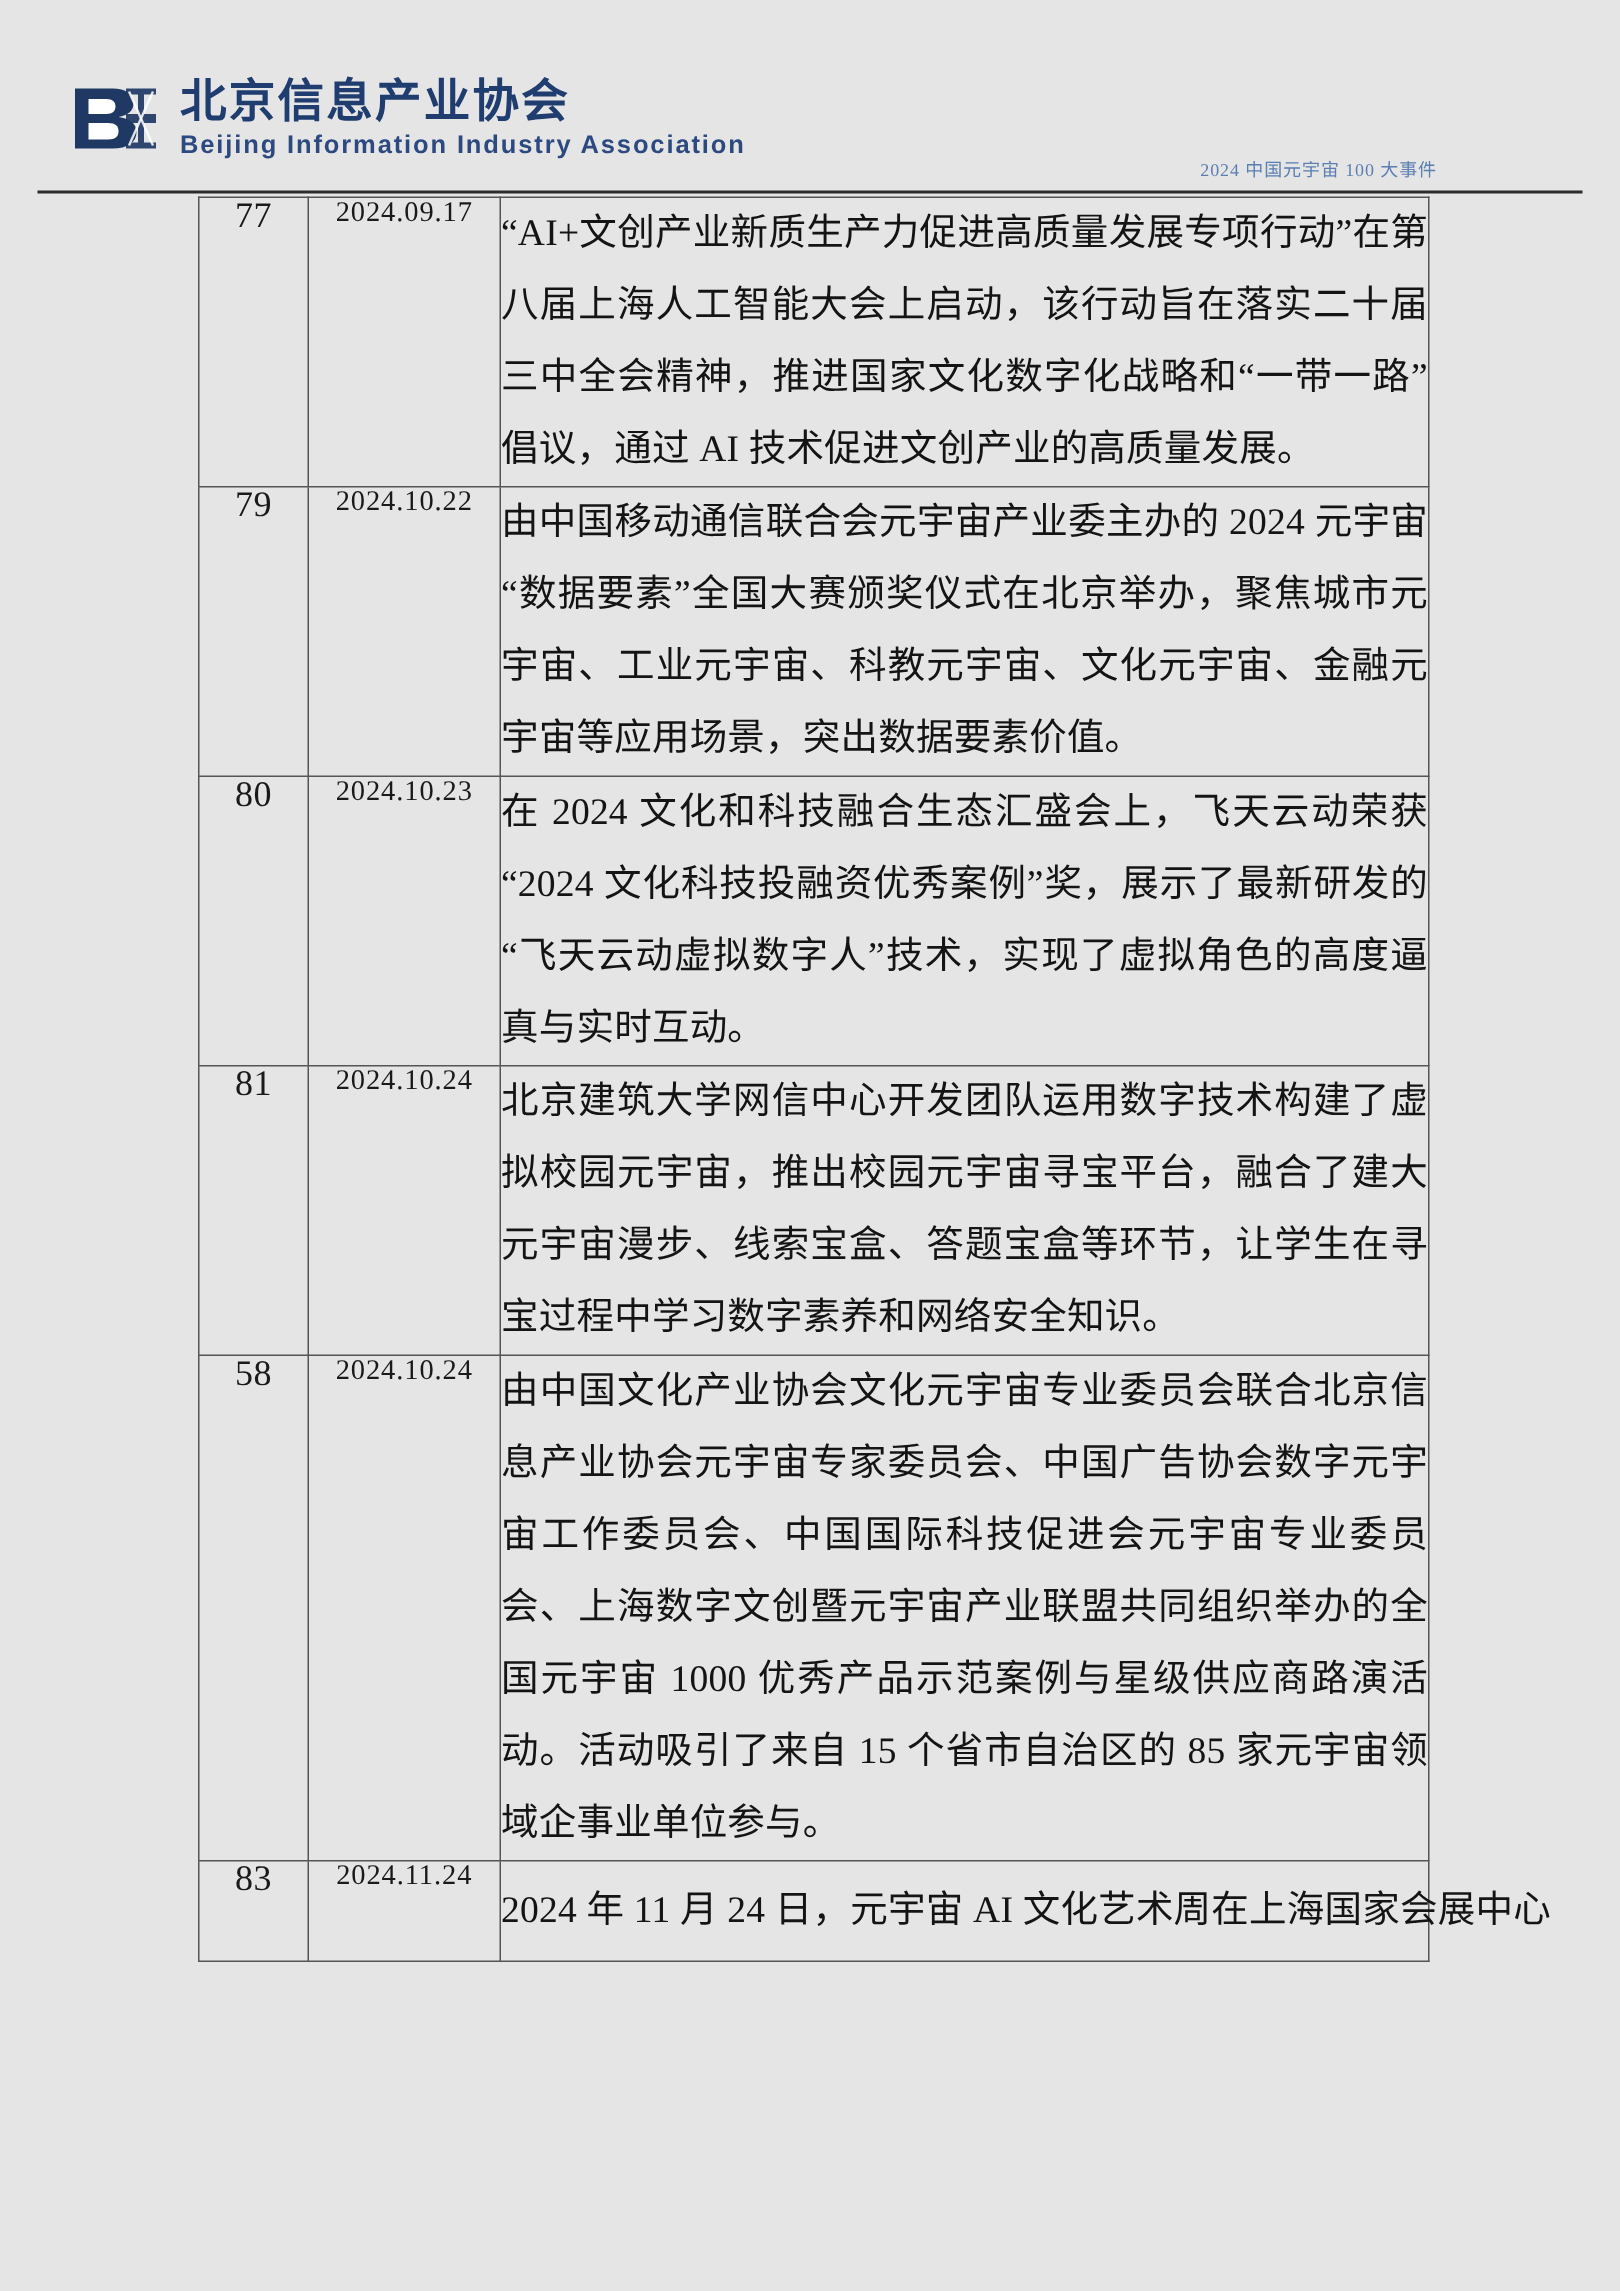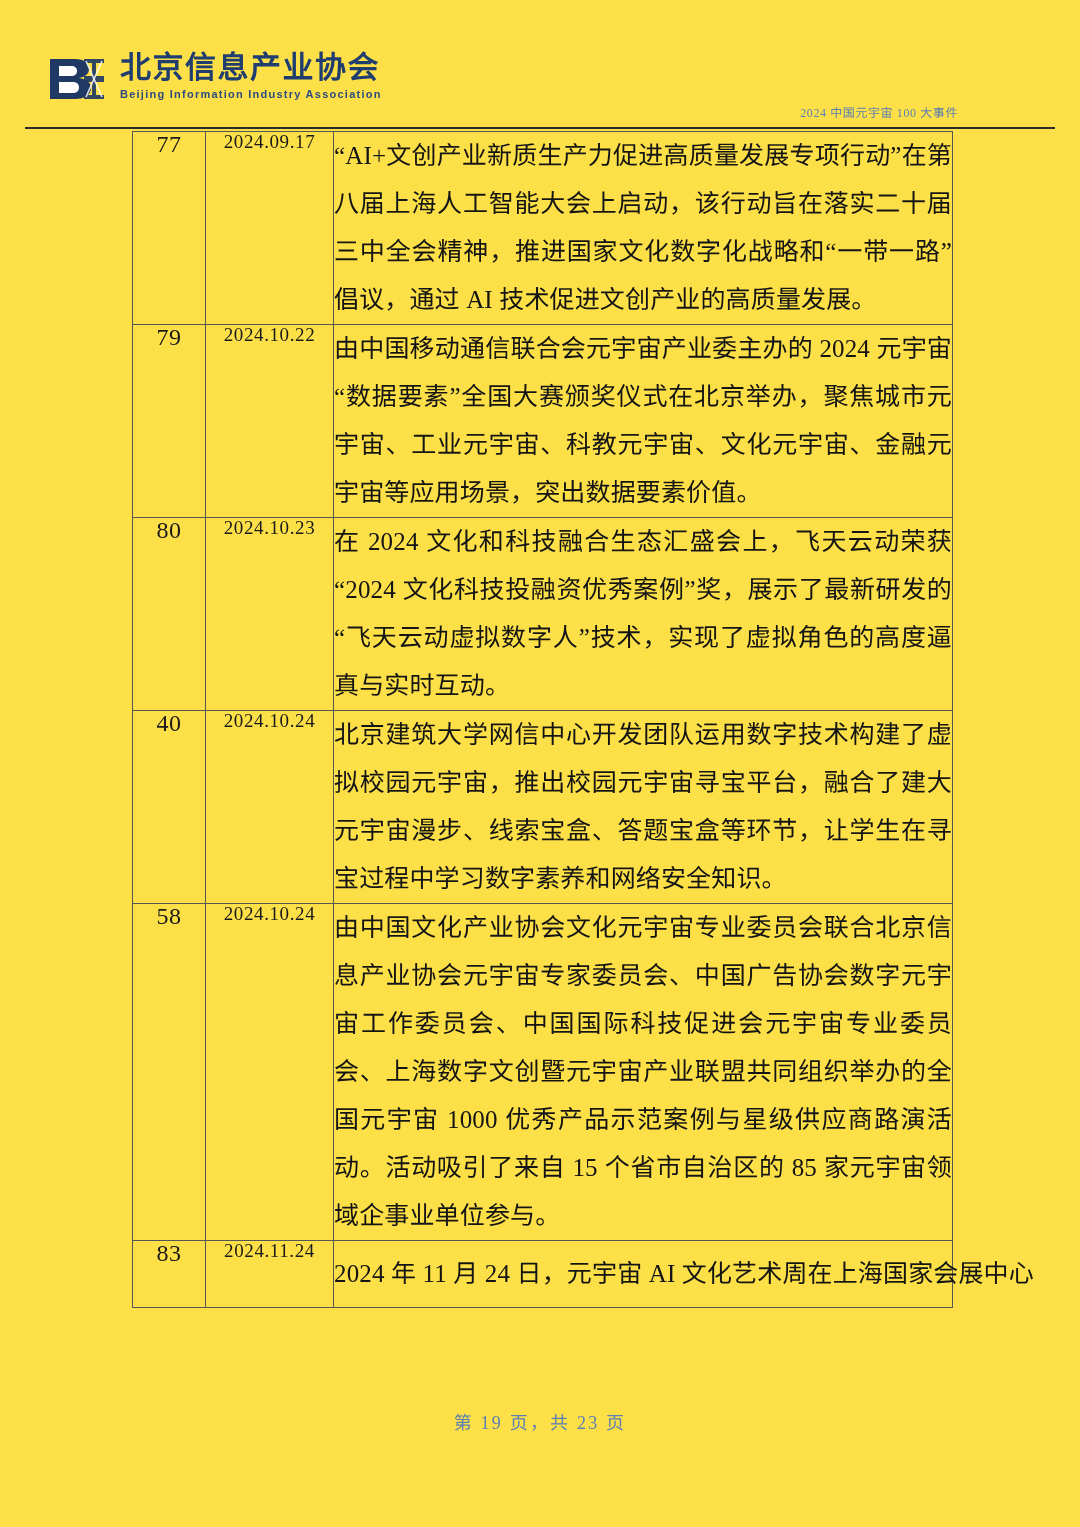--- a/index.html
+++ b/index.html
@@ -13,21 +13,21 @@
     height: 1527px;
     position: relative;
     font-family: "Liberation Serif", "DejaVu Serif", serif;
     color: #1a1a1a;
     overflow: hidden;
   }
 
   .page {
     position: absolute;
     inset: 0;
-    background: #fde047;
+    background: #e5e5e5;
   }
 
   
   .page-header {
     position: absolute;
     top: 0;
     left: 0;
     width: 1080px;
     height: 128px;
   }
@@ -59,21 +59,21 @@
     font-size: 31px;
     font-weight: bold;
     letter-spacing: 1.5px;
     color: #203d70;
     line-height: 1.05;
     white-space: nowrap;
   }
 
   .brand-en {
     font-family: "Liberation Sans", "DejaVu Sans", sans-serif;
-    font-size: 11px;
+    font-size: 17px;
     font-weight: bold;
     letter-spacing: 1.25px;
     color: #2c4a80;
     line-height: 1.1;
     white-space: nowrap;
   }
 
   .running-head {
     position: absolute;
     right: 122px;
@@ -218,37 +218,34 @@
         <td class="cell-body">由中国移动通信联合会元宇宙产业委主办的 2024 元宇宙“数据要素”全国大赛颁奖仪式在北京举办，聚焦城市元宇宙、工业元宇宙、科教元宇宙、文化元宇宙、金融元宇宙等应用场景，突出数据要素价值。</td>
       </tr>
 
       <tr>
         <td class="cell-no">80</td>
         <td class="cell-date">2024.10.23</td>
         <td class="cell-body">在 2024 文化和科技融合生态汇盛会上，飞天云动荣获“2024 文化科技投融资优秀案例”奖，展示了最新研发的“飞天云动虚拟数字人”技术，实现了虚拟角色的高度逼真与实时互动。</td>
       </tr>
 
       <tr>
-        <td class="cell-no">40</td>
+        <td class="cell-no">81</td>
         <td class="cell-date">2024.10.24</td>
         <td class="cell-body">北京建筑大学网信中心开发团队运用数字技术构建了虚拟校园元宇宙，推出校园元宇宙寻宝平台，融合了建大元宇宙漫步、线索宝盒、答题宝盒等环节，让学生在寻宝过程中学习数字素养和网络安全知识。</td>
       </tr>
 
       <tr>
         <td class="cell-no">58</td>
         <td class="cell-date">2024.10.24</td>
         <td class="cell-body">由中国文化产业协会文化元宇宙专业委员会联合北京信息产业协会元宇宙专家委员会、中国广告协会数字元宇宙工作委员会、中国国际科技促进会元宇宙专业委员会、上海数字文创暨元宇宙产业联盟共同组织举办的全国元宇宙 1000 优秀产品示范案例与星级供应商路演活动。活动吸引了来自 15 个省市自治区的 85 家元宇宙领域企事业单位参与。</td>
       </tr>
 
       <tr>
         <td class="cell-no">83</td>
         <td class="cell-date">2024.11.24</td>
         <td class="cell-body single-line">2024 年 11 月 24 日，元宇宙 AI 文化艺术周在上海国家会展中心</td>
       </tr>
 
     </tbody>
   </table>
 
-  <div class="page-footer">
-    <span class="footer-pageno">第 19 页，共 23 页</span>
-  </div>
 
 </div>
 
 </body></html>

